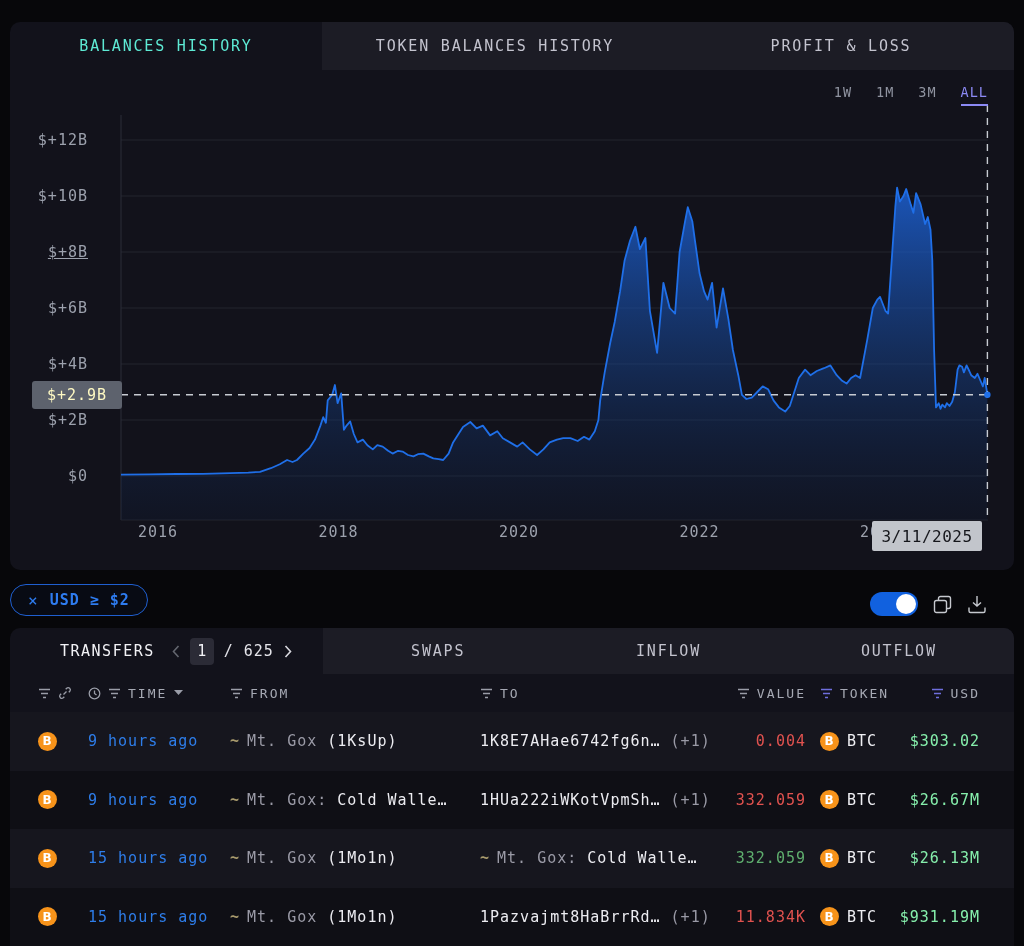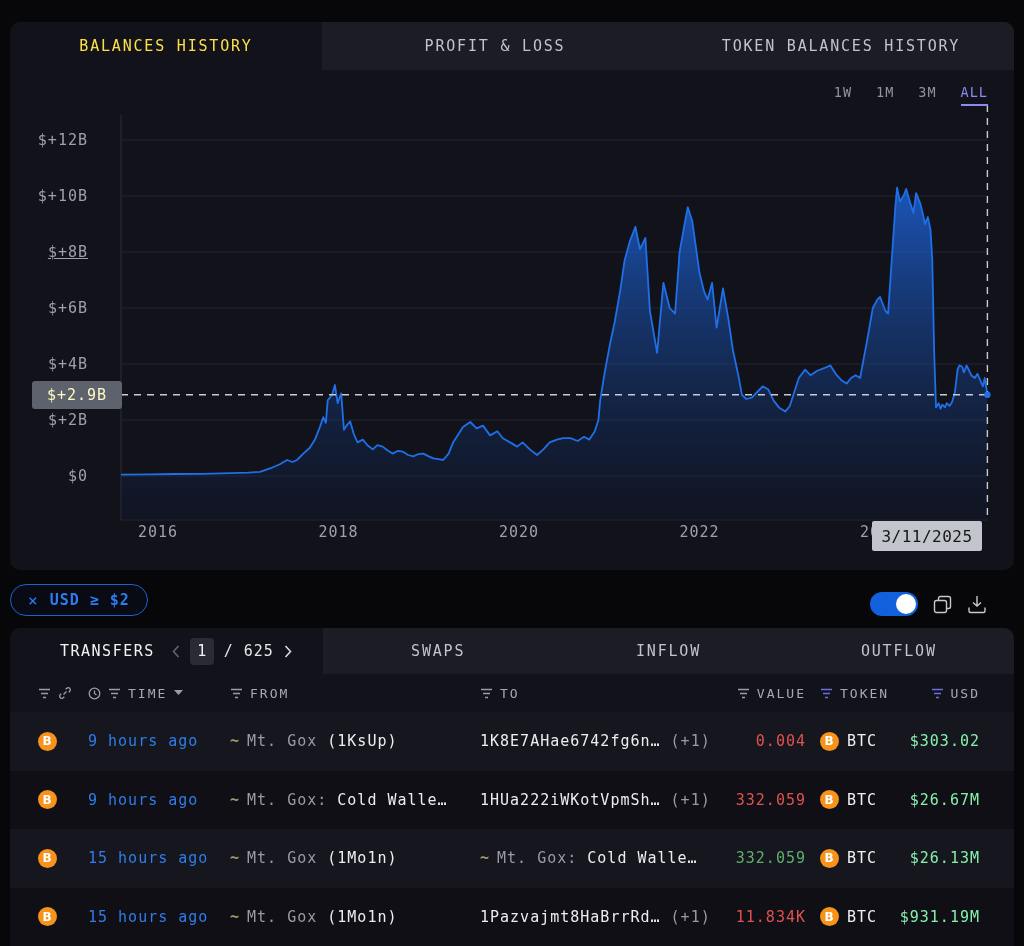--- a/index.html
+++ b/index.html
@@ -5,21 +5,21 @@
   * { margin:0; padding:0; box-sizing:border-box; }
   html,body { width:1024px; height:946px; background:#07070a; overflow:hidden;
     font-family:"DejaVu Sans Mono", "Liberation Mono", monospace; }
   .panel { position:absolute; background:#12121b; }
   .chart-panel { left:10px; top:22px; width:1004px; height:548px; border-radius:10px; overflow:hidden; }
   .transfers-panel { left:10px; top:628px; width:1004px; height:318px; border-radius:10px 10px 0 0; overflow:hidden; display:flex; flex-direction:column; }
 
   
   .tabbar { display:flex; height:48px; }
   .active-tab { width:312px; display:flex; align-items:center; justify-content:center;
-    color:#fde047; font-size:15px; letter-spacing:1.8px; }
+    color:#5eead4; font-size:15px; letter-spacing:1.8px; }
   .tabstrip { flex:1; background:#1c1c25; display:flex; }
   .tabstrip .tab { flex:1; display:flex; align-items:center; justify-content:center;
     color:#c3c3ce; font-size:15px; letter-spacing:1.8px; cursor:pointer; white-space:nowrap; }
 
   
   .range-row { position:absolute; top:62px; right:26px; display:flex; gap:24px;
     font-size:13.5px; letter-spacing:1px; z-index:5; }
   .range-btn { color:#8f93a0; cursor:pointer; padding-bottom:4px; }
   .range-btn.active { color:#8c8af5; border-bottom:2px solid #8c8af5; }
 
@@ -90,22 +90,22 @@
 </style>
 </head>
 <body>
 
 <section class="panel chart-panel">
   <div class="tabbar">
     <div class="active-tab">
       <span>BALANCES HISTORY</span>
     </div>
     <div class="tabstrip">
+      <div class="tab">TOKEN BALANCES HISTORY</div>
       <div class="tab">PROFIT &amp; LOSS</div>
-      <div class="tab">TOKEN BALANCES HISTORY</div>
     </div>
   </div>
 
   <div class="range-row" id="range-row">
       <span class="range-btn">1W</span>
       <span class="range-btn">1M</span>
       <span class="range-btn">3M</span>
       <span class="range-btn active">ALL</span>
     </div>
 

